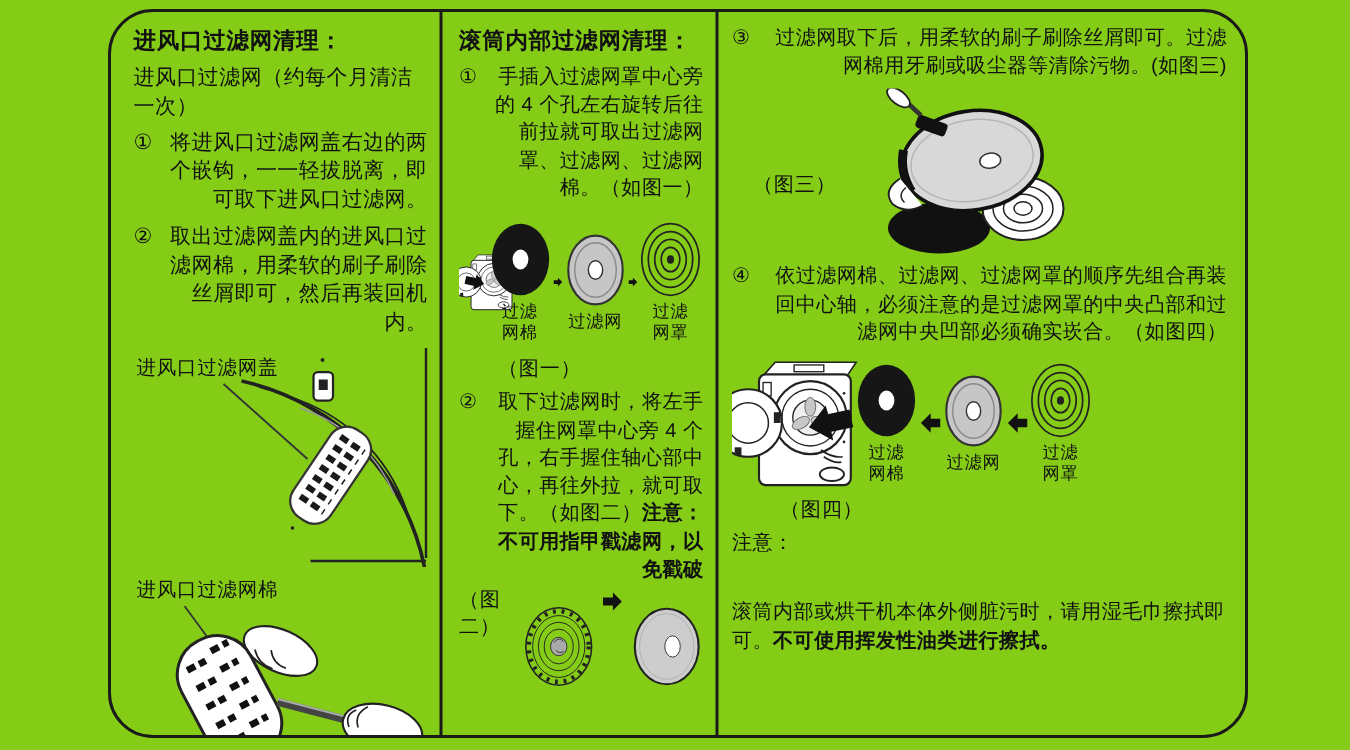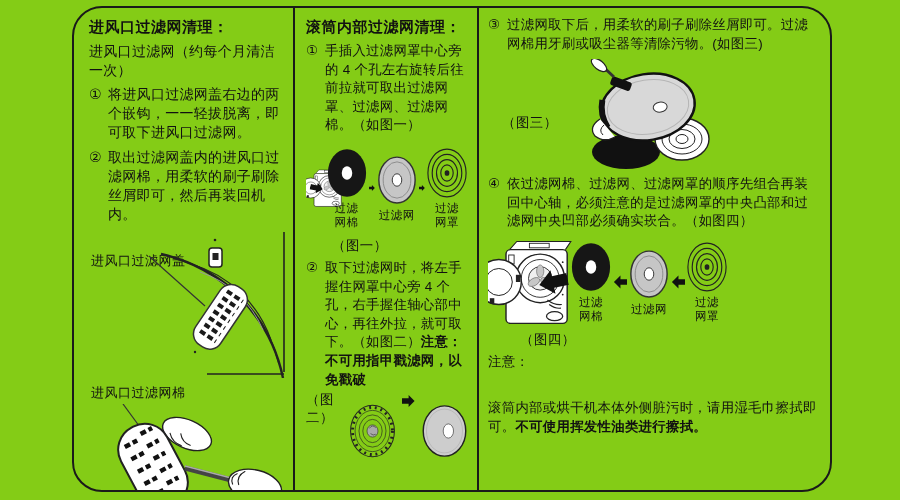--- a/index.html
+++ b/index.html
@@ -10,21 +10,21 @@
   .col{box-sizing:border-box;padding:8px 8px 6px 10px;position:relative;}
   .col-1{width:221px;border-right:2px solid #1a1a1a;padding-left:15px;}
   .col-2{width:184px;border-right:2px solid #1a1a1a;padding-left:11px;}
   .col-3{flex:1;padding-left:9px;padding-right:12px;}
   .sec-title{font-size:15px;font-weight:bold;margin:2px 0 5px 0;letter-spacing:.5px;}
   .body-t{font-size:13.4px;line-height:18.6px;letter-spacing:.3px;}
   .col-1 .body-t{font-size:14px;line-height:19px;}
   .intro{margin:0 0 5px 0;}
   .step{display:flex;margin:0 0 6px 0;}
   .step .num{flex:0 0 19px;}
-  .step .txt{flex:1;}
+  .step .txt{flex:1;text-align:right;}
   b{font-weight:bold;}
   .art{position:relative;}
   .art-label{font-size:13px;letter-spacing:.5px;white-space:nowrap;}
   .figrow{display:flex;align-items:center;margin-top:4px;}
   .discgrp{display:flex;flex-direction:column;align-items:center;margin:0 1px;}
   .disclabel{font-size:11.5px;line-height:14px;text-align:center;margin-top:2px;letter-spacing:.5px;}
   .lw2{width:25px;} .lw3{width:40px;}
   .figcap{font-size:13.4px;letter-spacing:.5px;margin:2px 0 4px 26px;}
   .bigarrow{margin-left:-36px;margin-right:1px;transform:rotate(12deg);}
   .bigarrow-l{margin-left:-40px;margin-right:1px;transform:rotate(-12deg);}
@@ -50,21 +50,21 @@
       <div class="step body-t">
         <span class="num">①</span>
         <span class="txt">将进风口过滤网盖右边的两个嵌钩，一一轻拔脱离，即可取下进风口过滤网。</span>
       </div>
       <div class="step body-t">
         <span class="num">②</span>
         <span class="txt">取出过滤网盖内的进风口过滤网棉，用柔软的刷子刷除丝屑即可，然后再装回机内。</span>
       </div>
 
       <div class="art" style="height:148px;margin-top:2px;">
-        <div class="art-label" style="position:absolute;left:2px;top:22px;">进风口过滤网盖</div>
+        <div class="art-label" style="position:absolute;left:2px;top:6px;">进风口过滤网盖</div>
         <svg width="186" height="146" viewBox="0 0 186 146" style="position:absolute;right:-4px;top:2px;">
           <line x1="46" y1="24" x2="102" y2="74" stroke="#333" stroke-width="1.2"></line>
           <path d="M58,22 A160,160 0 0 1 180,146" fill="none" stroke="#222" stroke-width="2.4"></path>
           <path d="M70,26 A146,146 0 0 1 176,132" fill="none" stroke="#222" stroke-width="1.3"></path>
           <path d="M88,32 A120,120 0 0 1 168,108" fill="none" stroke="#222" stroke-width="1.2"></path>
           <path d="M97,40 A104,104 0 0 1 160,98" fill="none" stroke="#999" stroke-width="1"></path>
           <rect x="106" y="16" width="13" height="19" rx="3" fill="#fff" stroke="#222" stroke-width="1.5"></rect>
           <rect x="109.5" y="21" width="6" height="7" fill="#222"></rect>
           <circle cx="112" cy="8" r="1.3" fill="#222"></circle>
           <g transform="rotate(34 118 84)">

